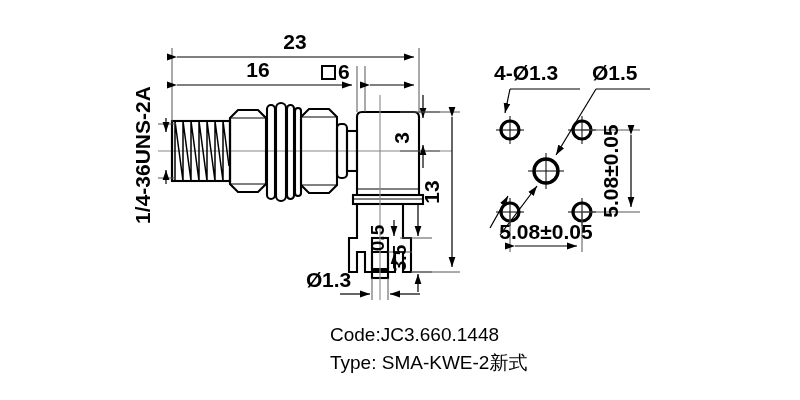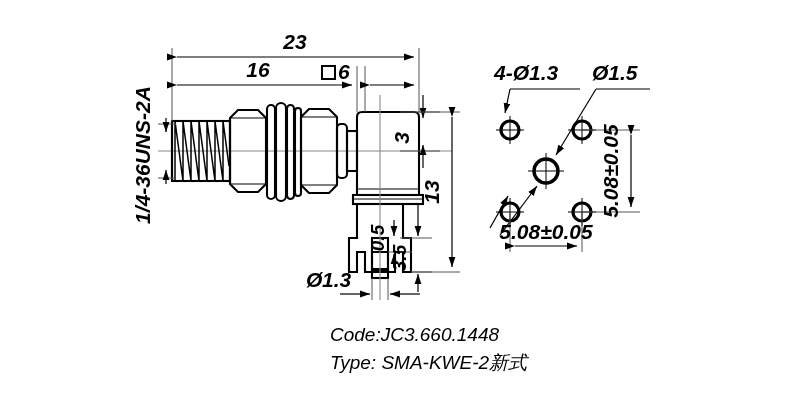--- a/index.html
+++ b/index.html
@@ -1,18 +1,18 @@
 <!DOCTYPE html>
 <html><head>
 <meta charset="utf-8">
 <style>
   html,body{margin:0;padding:0;background:#ffffff;}
   body{width:800px;height:400px;overflow:hidden;
        font-family:"Liberation Sans","DejaVu Sans",sans-serif;}
-  #stage{position:relative;width:800px;height:345px;background:#be185d;font-style:italic;}
+  #stage{position:relative;width:800px;height:345px;background:#be185d;}
   svg{display:block;}
   .dimtext{font-family:"Liberation Sans","DejaVu Sans",sans-serif;
            font-size:21px;font-weight:700;fill:#000;}
   .dimtext-sm{font-family:"Liberation Sans","DejaVu Sans",sans-serif;
            font-size:19px;font-weight:700;fill:#000;}
   .captiontext{font-family:"Liberation Sans","DejaVu Sans",sans-serif;
            font-size:19px;font-weight:400;fill:#000;}
   .outline{fill:none;stroke:#000;stroke-width:2.1;stroke-linejoin:miter;}
   .outline-thin{fill:none;stroke:#000;stroke-width:1.5;}
   .hair{fill:none;stroke:#000;stroke-width:1.0;}

